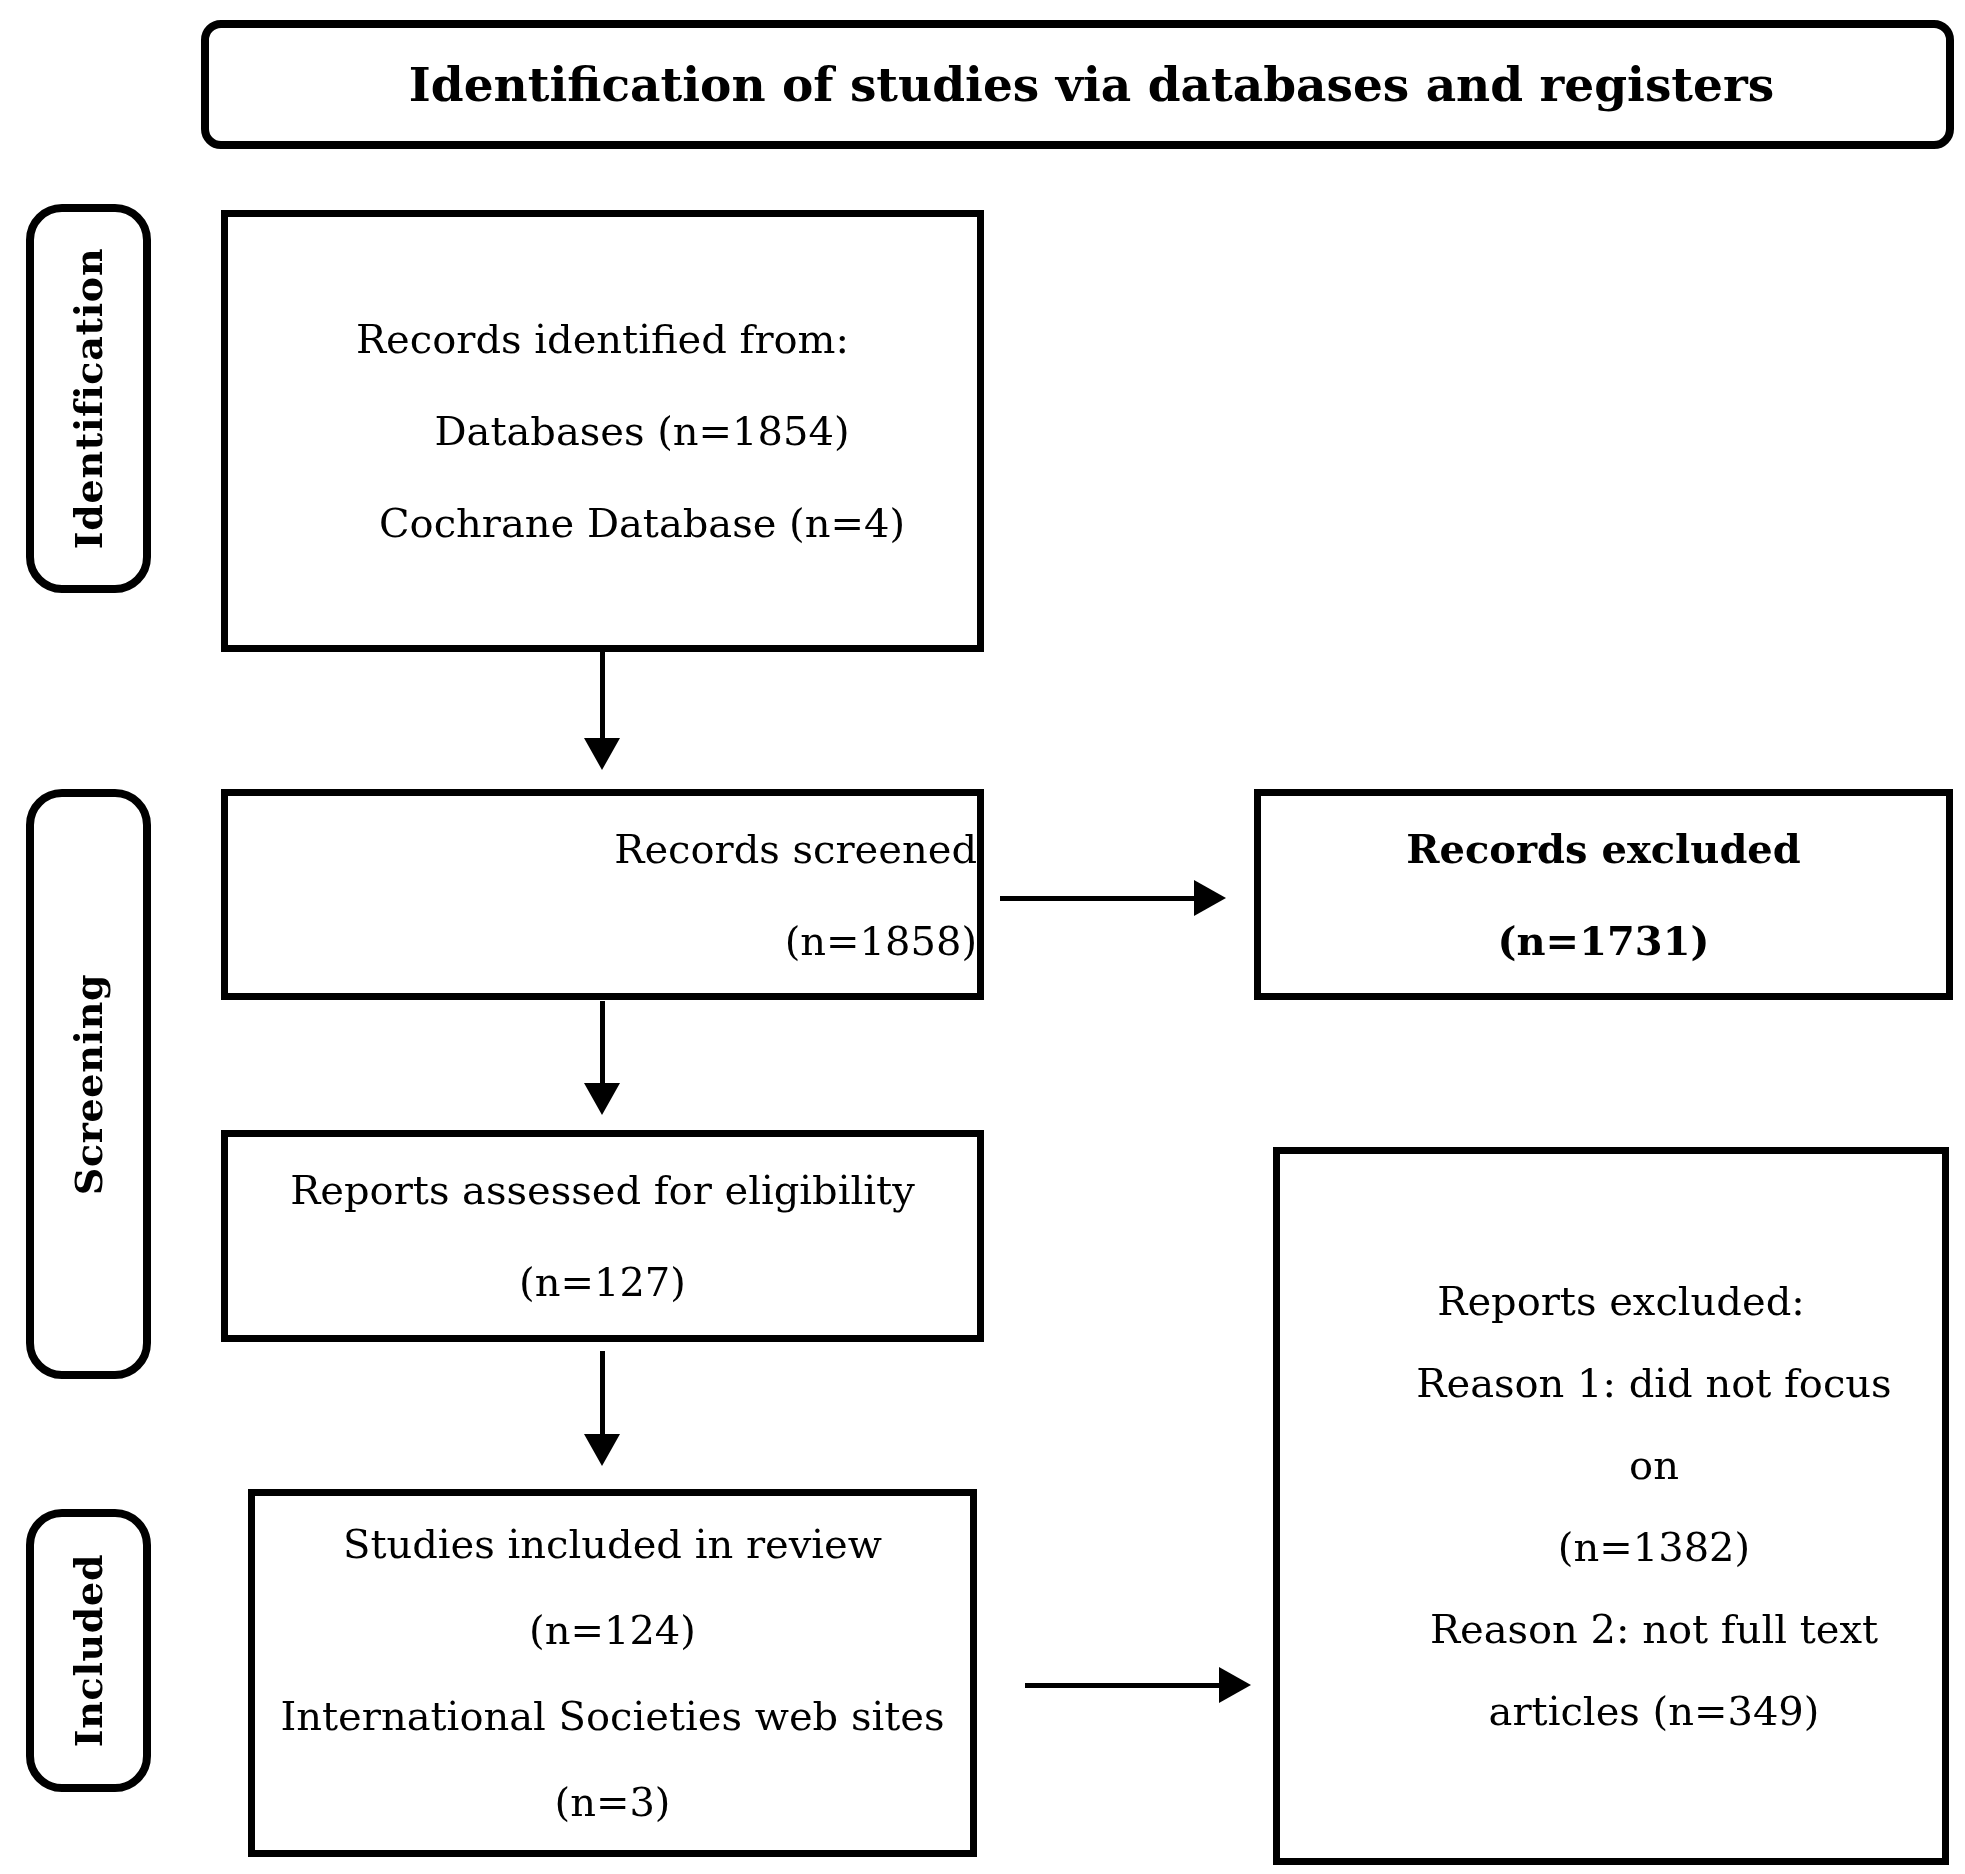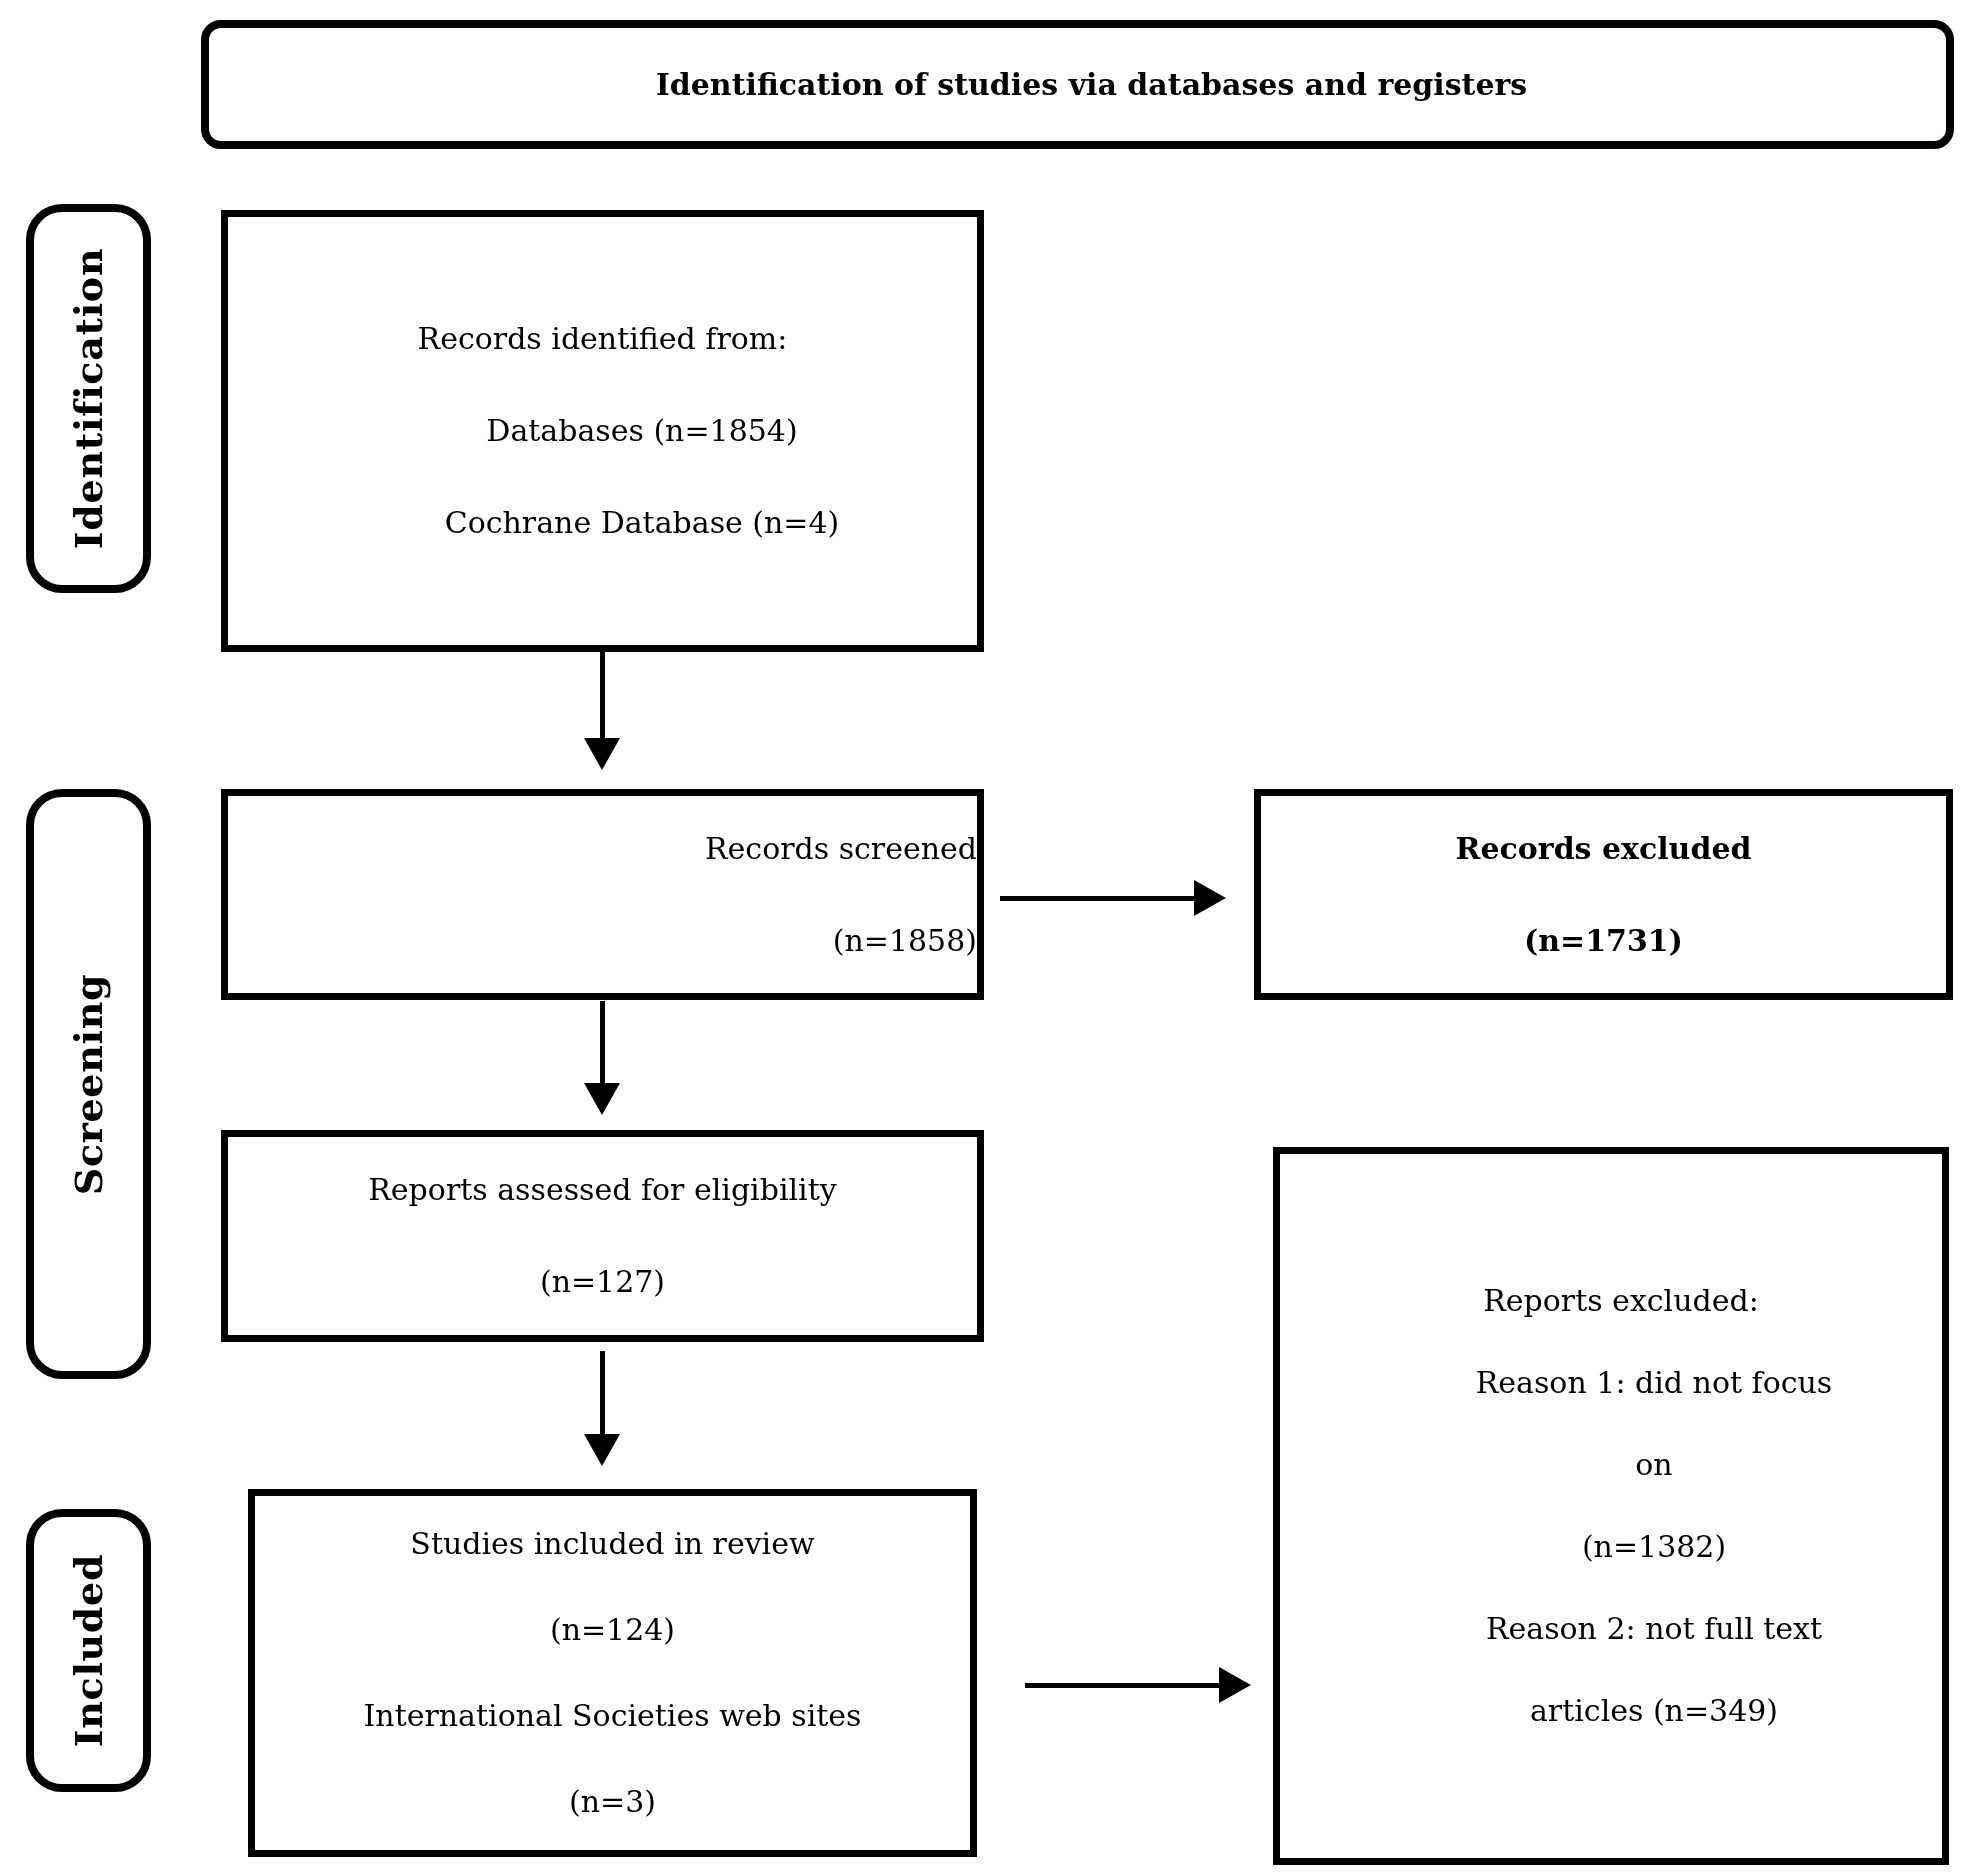--- a/index.html
+++ b/index.html
@@ -24,22 +24,22 @@
   }
   .rounded{border-radius:20px;border-width:8.6px;}
   .side{border-radius:36px;border-width:8.6px;}
   .vlabel{
     transform:rotate(-90deg);
     white-space:nowrap;
     font-weight:700;
     font-size:38px;
     letter-spacing:0.7px;
   }
-  .title{font-weight:700;font-size:30px;margin-left:28px;}
-  .line{font-size:30px;white-space:nowrap;}
+  .title{font-weight:700;font-size:47px;margin-left:28px;}
+  .line{font-size:40px;white-space:nowrap;}
   .lh140 .line{line-height:92px;}
   .lh130 .line{line-height:86px;}
   .lh124 .line{line-height:82px;}
   .indent{padding-left:79px;}
   .indent-sm{padding-left:66px;}
 
   .vline{position:absolute;width:4.6px;background:#000000;}
   .hline{position:absolute;height:4.6px;background:#000000;}
   .head-down{position:absolute;width:0;height:0;
     border-left:18px solid transparent;border-right:18px solid transparent;

